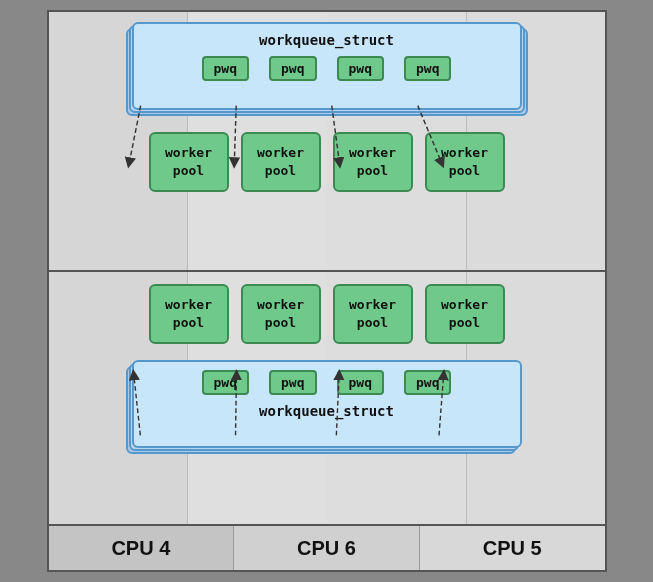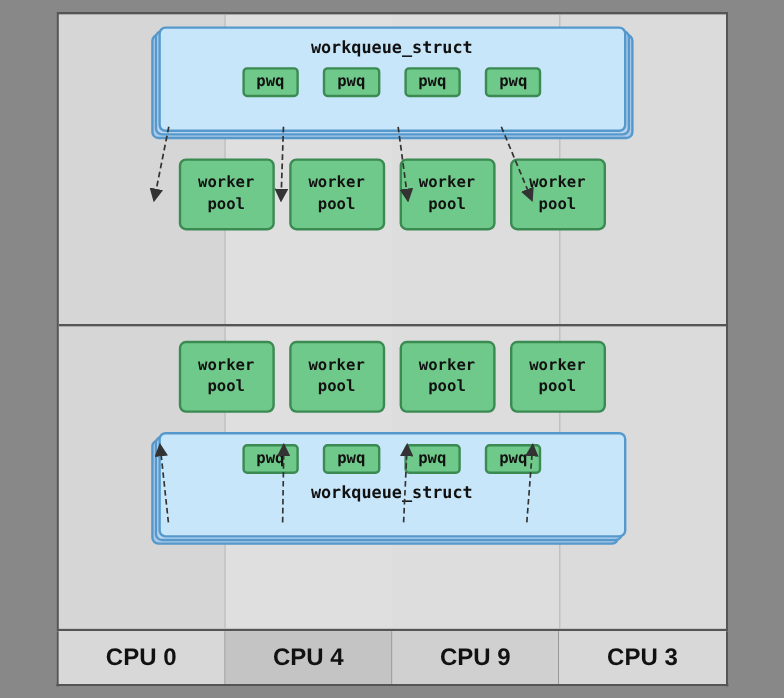--- a/index.html
+++ b/index.html
@@ -129,20 +129,19 @@
               <div style="background:#6fc98a; border:2px solid #3a8a52; border-radius:4px; padding:3px 10px; font-family:monospace; font-size:13px; font-weight:bold; color:#111;">pwq</div>
               <div style="background:#6fc98a; border:2px solid #3a8a52; border-radius:4px; padding:3px 10px; font-family:monospace; font-size:13px; font-weight:bold; color:#111;">pwq</div>
             </div>
             <div style="font-family:monospace; font-weight:bold; font-size:14px; color:#111;">workqueue_struct</div>
           </div>
         </div>
       </div>
     </div>
 
     <div style="display:flex; height:46px; background:#e0e0e0; border:2px solid #555; border-top:none;">
-      <div style="flex:1; display:flex; align-items:center; justify-content:center; font-size:20px; font-weight:bold; color:#111; background:#d8d8d8; border-right:1px solid #999; font-family:Arial, sans-serif;">CPU 0</div>
       <div style="flex:1; display:flex; align-items:center; justify-content:center; font-size:20px; font-weight:bold; color:#111; background:#c4c4c4; border-right:1px solid #999; font-family:Arial, sans-serif;">CPU 4</div>
-      <div style="flex:1; display:flex; align-items:center; justify-content:center; font-size:20px; font-weight:bold; color:#111; background:#d0d0d0; border-right:1px solid #999; font-family:Arial, sans-serif;">CPU 9</div>
-      <div style="flex:1; display:flex; align-items:center; justify-content:center; font-size:20px; font-weight:bold; color:#111; background:#d8d8d8; font-family:Arial, sans-serif;">CPU 3</div>
+      <div style="flex:1; display:flex; align-items:center; justify-content:center; font-size:20px; font-weight:bold; color:#111; background:#d0d0d0; border-right:1px solid #999; font-family:Arial, sans-serif;">CPU 6</div>
+      <div style="flex:1; display:flex; align-items:center; justify-content:center; font-size:20px; font-weight:bold; color:#111; background:#d8d8d8; font-family:Arial, sans-serif;">CPU 5</div>
     </div>
 
   </div>
 </div>
 
 </body></html>

